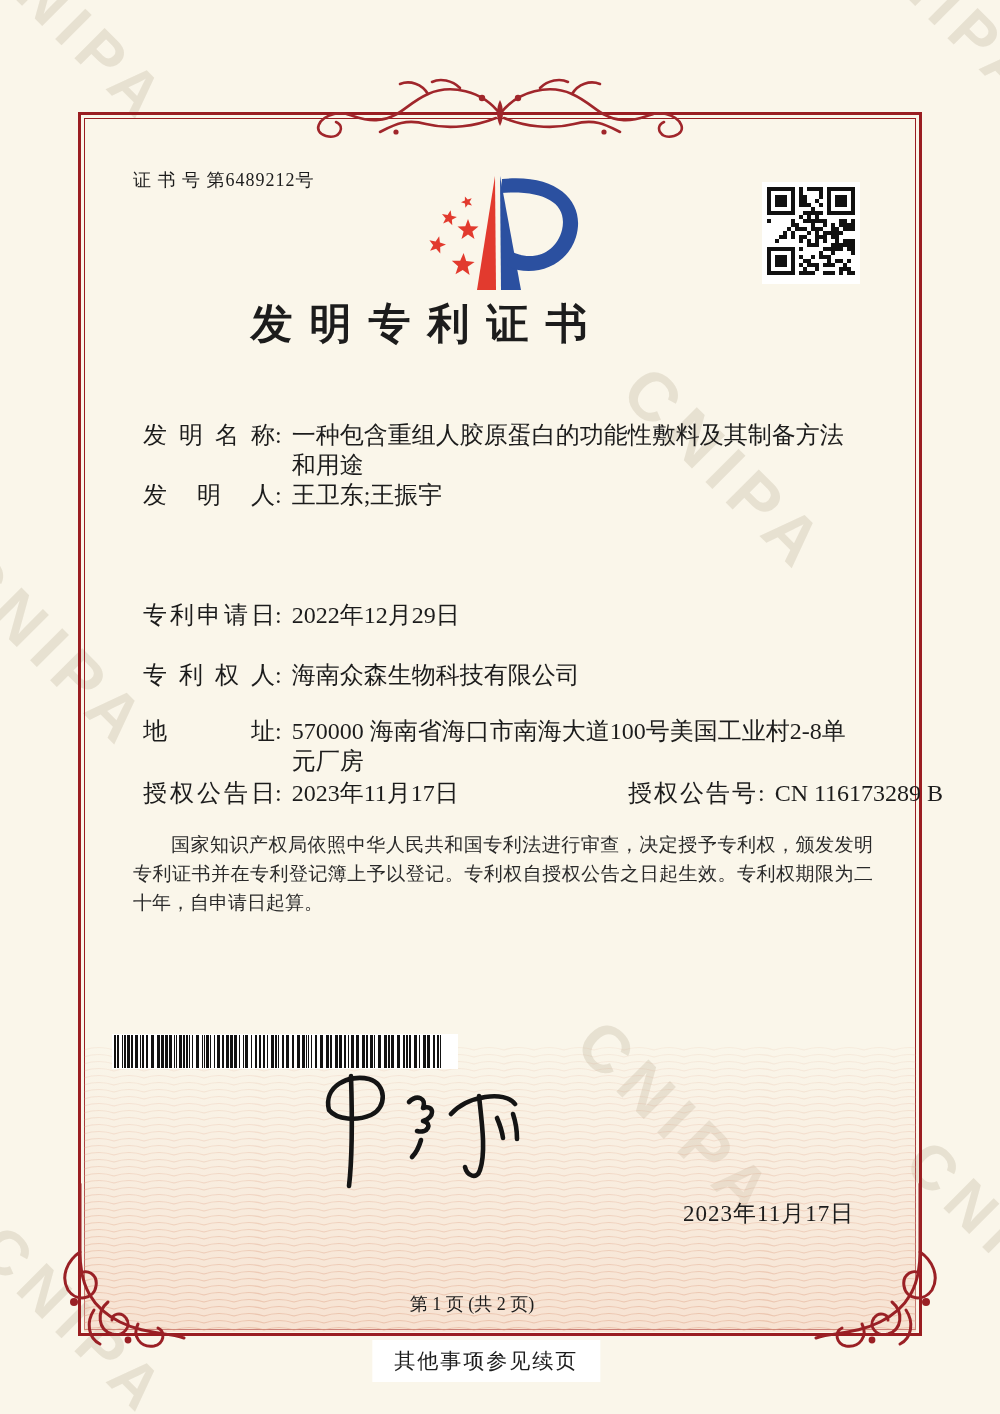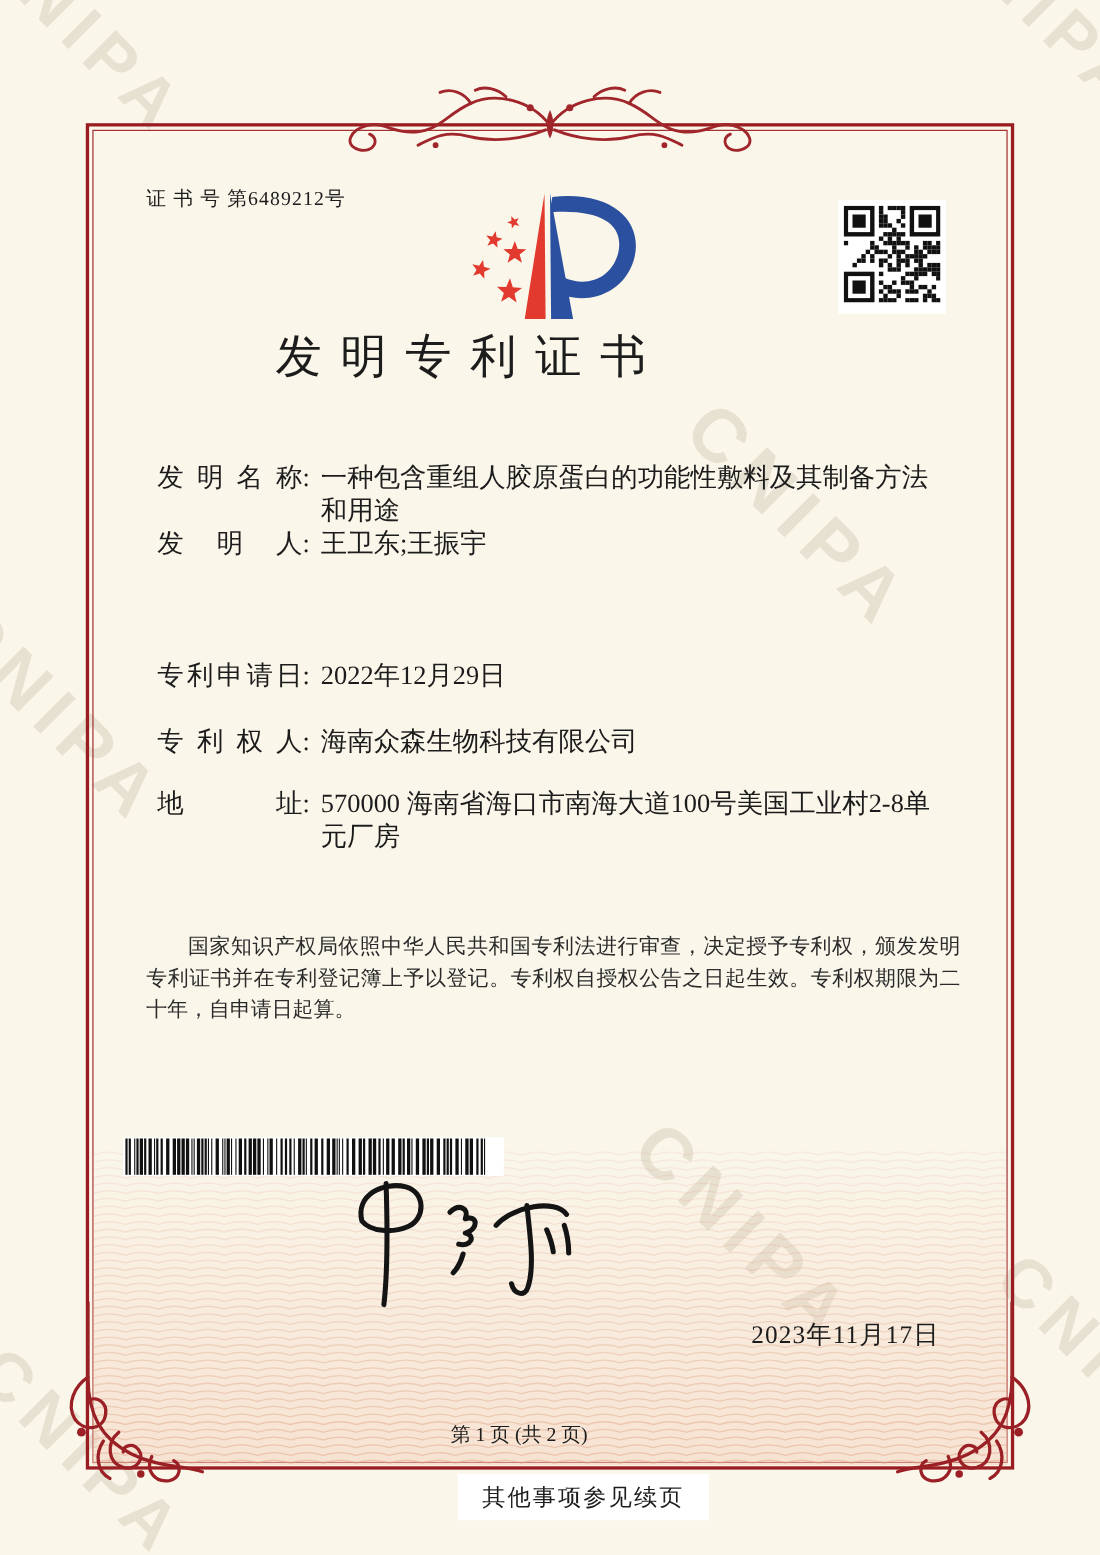--- a/index.html
+++ b/index.html
@@ -32,47 +32,47 @@
     z-index:1;overflow:hidden;
     background:linear-gradient(to bottom,rgba(246,220,203,0.0),rgba(244,210,190,0.55));
   }
   
   .content{position:absolute;left:0;top:0;width:1000px;height:1414px;z-index:2;}
   .cert-no{position:absolute;left:133px;top:168px;font-size:18px;letter-spacing:1px;}
   .logo{position:absolute;left:418px;top:166px;}
   .qr{position:absolute;left:762px;top:182px;background:#ffffff;padding:5px;}
   .doc-title{
     position:absolute;left:0;top:296px;width:838px;text-align:center;
-    font-size:42px;font-weight:normal;letter-spacing:17px;text-indent:17px;
+    font-size:42px;font-weight:bold;letter-spacing:17px;text-indent:17px;
   }
   .field-row{position:absolute;left:143px;font-size:24px;line-height:30px;}
   .f-label{display:inline-block;width:132px;text-align:justify;text-align-last:justify;vertical-align:top;}
   .f-colon{display:inline-block;margin-right:10px;vertical-align:top;}
   .f-value{display:inline-block;max-width:560px;vertical-align:top;}
   .grant-no{position:absolute;left:485px;top:0;white-space:nowrap;}
   .grant-no .f-label{width:auto;letter-spacing:2px;}
   .body-text{
     position:absolute;left:133px;top:830px;width:740px;
     font-size:19px;line-height:29px;text-align:justify;color:#2a2a2a;
   }
-  .body-text p{margin:16px 0 10px 0;text-indent:2em;}
+  .body-text p{margin:0 0 10px 0;text-indent:2em;}
   .barcode{position:absolute;left:112px;top:1034px;width:346px;height:35px;background:#fff;
     display:flex;align-items:stretch;padding:1px 2px;box-sizing:border-box;}
   .barcode div{background:#111;}
   .officer{
     position:absolute;left:140px;top:1108px;
     font-family:"Liberation Sans","DejaVu Sans",sans-serif;
     font-size:25px;line-height:46px;color:#222;
   }
   .signature{position:absolute;left:283px;top:1068px;}
   .grant-date{position:absolute;left:683px;top:1198px;font-size:23px;letter-spacing:1px;}
   .page-num{position:absolute;left:0;top:1292px;width:944px;text-align:center;font-size:18px;}
   .footer-box{
     position:absolute;left:500px;top:1340px;transform:translateX(-56%);
-    background:#ffffff;padding:7px 22px;font-size:21px;letter-spacing:2px;z-index:3;margin-left:44px;
+    background:#ffffff;padding:7px 22px;font-size:21px;letter-spacing:2px;z-index:3;
   }
 </style>
 </head>
 <body>
 
 <div class="page">
 
   <div class="wm" style="left:-45px;top:-8px;">CNIPA</div>
   <div class="wm" style="left:828px;top:-28px;">CNIPA</div>
   <div class="wm" style="left:598px;top:430px;font-size:68px;">CNIPA</div>
@@ -350,20 +350,26 @@
     </div>
     <div class="field-row" style="top:600px;">
       <span class="f-label">专利申请日</span><span class="f-colon">:</span><span class="f-value">2022年12月29日</span>
     </div>
     <div class="field-row" style="top:660px;">
       <span class="f-label">专利权人</span><span class="f-colon">:</span><span class="f-value">海南众森生物科技有限公司</span>
     </div>
     <div class="field-row" style="top:716px;">
       <span class="f-label">地址</span><span class="f-colon">:</span><span class="f-value" style="max-width:555px;">570000 海南省海口市南海大道100号美国工业村2-8单元厂房</span>
     </div>
+    <div class="field-row" style="top:778px;width:760px;">
+      <span class="f-label">授权公告日</span><span class="f-colon">:</span><span class="f-value">2023年11月17日</span>
+      <span class="grant-no">
+        <span class="f-label">授权公告号</span><span class="f-colon">:</span><span class="f-value">CN 116173289 B</span>
+      </span>
+    </div>
 
     <div class="body-text">
       <p>国家知识产权局依照中华人民共和国专利法进行审查，决定授予专利权，颁发发明专利证书并在专利登记簿上予以登记。专利权自授权公告之日起生效。专利权期限为二十年，自申请日起算。</p>
     </div>
 
     <div class="barcode" id="barcode">
         <div style="width: 2px; margin-right: 1px;"></div>
         <div style="width: 2px; margin-right: 3px;"></div>
         <div style="width: 1px; margin-right: 1px;"></div>
         <div style="width: 2px; margin-right: 1px;"></div>

